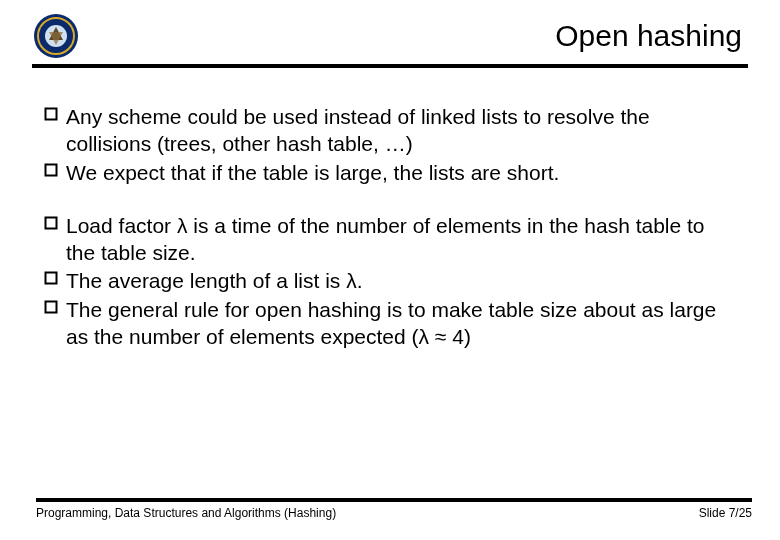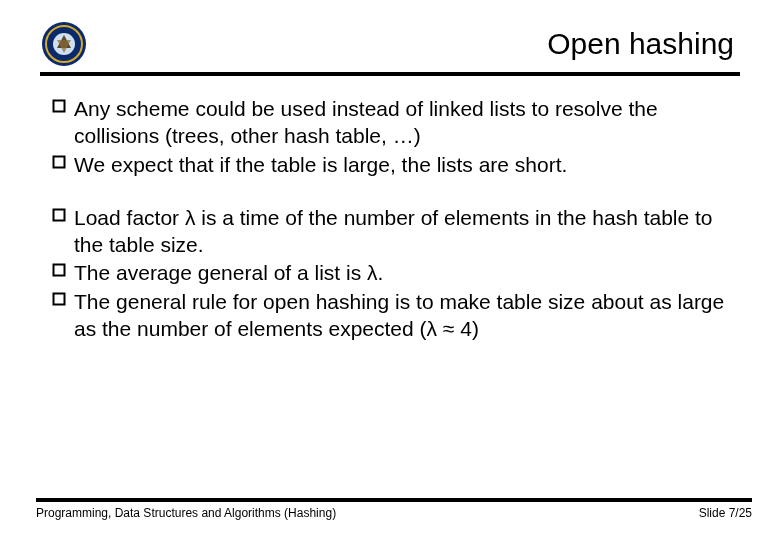--- a/index.html
+++ b/index.html
@@ -1,23 +1,23 @@
 <!DOCTYPE html>
 <html><head>
 <meta charset="utf-8">
 <style>
   * { margin: 0; padding: 0; box-sizing: border-box; }
   html, body { width: 780px; height: 540px; font-family: Arial, Helvetica, sans-serif; background: #fff; color: #000; }
-  .slide { width: 780px; height: 540px; position: relative; padding: 12px; border-radius: 21px; }
+  .slide { width: 780px; height: 540px; position: relative; padding: 4px; border-radius: 21px; }
   .header { display: flex; align-items: center; padding: 8px 28px 4px 28px; }
   .logo { width: 48px; height: 48px; flex: 0 0 48px; }
   .logo svg { width: 48px; height: 48px; display: block; }
   .title { flex: 1; text-align: right; font-size: 30px; font-weight: 400; padding-right: 6px; }
   .rule-top { height: 4px; background: #000; margin: 0 28px 0 28px; }
-  .body { padding: 18px 40px 0 40px; }
+  .body { padding: 18px 40px 0 40px; margin-top: 16px; }
   .group { margin-bottom: 26px; }
   .group:last-child { margin-bottom: 0; }
   .bullet { display: flex; align-items: flex-start; font-size: 21px; line-height: 1.28; margin: 2px 0; }
   .bullet .cb { flex: 0 0 22px; padding-top: 3px; }
   .bullet .cb svg { width: 14px; height: 14px; display: block; }
   .bullet .txt { flex: 1; }
   .footer { position: absolute; left: 0; right: 0; bottom: 20px; padding: 0 28px; margin-left: 8px; }
   .rule-bot { height: 4px; background: #000; margin-bottom: 4px; }
   .footer-row { display: flex; justify-content: space-between; font-size: 12px; }
 </style>
@@ -69,21 +69,21 @@
             </svg>
           </span>
         <span class="txt">Load factor λ is a time of the number of elements in the hash table to the table size.</span>
       </div>
       <div class="bullet">
         <span class="cb">
             <svg viewBox="0 0 14 14">
               <rect x="1.5" y="1.5" width="11" height="11" fill="none" stroke="#000" stroke-width="2"></rect>
             </svg>
           </span>
-        <span class="txt">The average general of a list is λ.</span>
+        <span class="txt">The average length of a list is λ.</span>
       </div>
       <div class="bullet">
         <span class="cb">
             <svg viewBox="0 0 14 14">
               <rect x="1.5" y="1.5" width="11" height="11" fill="none" stroke="#000" stroke-width="2"></rect>
             </svg>
           </span>
         <span class="txt">The general rule for open hashing is to make table size about as large as the number of elements expected (λ ≈ 4)</span>
       </div>
     </div>

